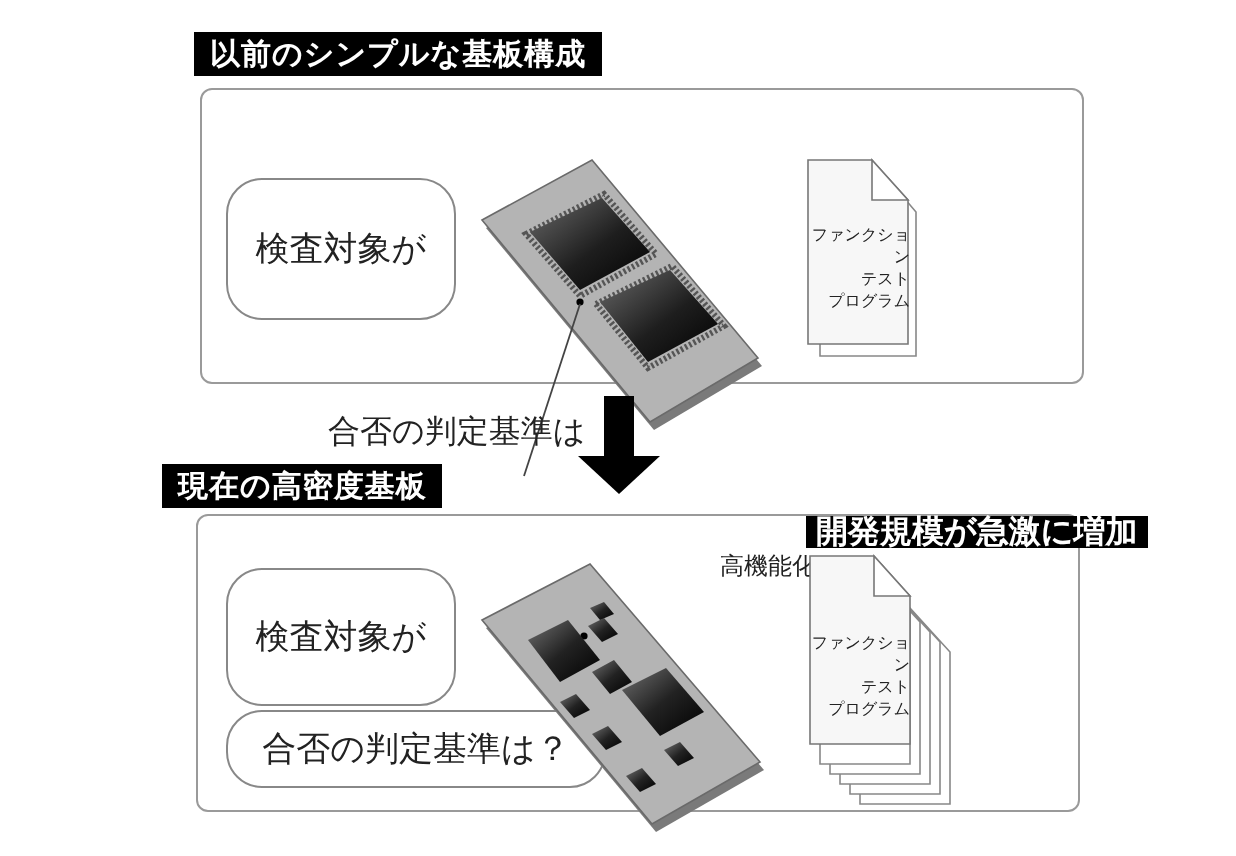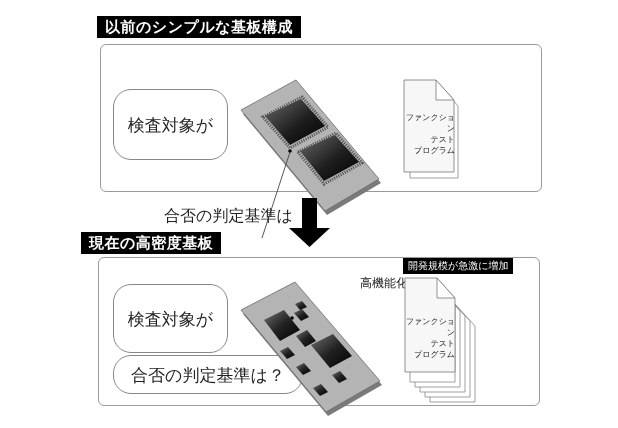--- a/index.html
+++ b/index.html
@@ -6,21 +6,21 @@
   body { width:618px; height:428px; position:relative; overflow:hidden;
          font-family:"DejaVu Sans", sans-serif; color:#1a1a1a; }
   .section-title { position:absolute; background:#000; color:#fff; font-weight:bold;
          font-size:15px; line-height:22px; padding:0 8px; white-space:nowrap; letter-spacing:0.5px; }
   .panel { position:absolute; border:1.5px solid #9a9a9a; border-radius:6px; background:#fff; }
   .box { position:absolute; border:1.5px solid #888; border-radius:18px; background:#fff;
          display:flex; align-items:center; justify-content:center; text-align:center;
          font-size:17px; line-height:24px; color:#222; }
   .box span { display:block; }
   .label { position:absolute; font-size:16px; color:#222; white-space:nowrap; }
-  .badge { position:absolute; background:#000; color:#fff; font-size:10px; font-weight:normal;
+  .badge { position:absolute; background:#000; color:#fff; font-size:16px; font-weight:bold;
            line-height:16px; padding:0 5px; white-space:nowrap; }
   .doc-text { position:absolute; font-size:8px; line-height:11px; text-align:right; color:#222; font-weight:normal; }
   svg { position:absolute; overflow:visible; }
 </style>
 </head>
 <body>
 
 <div class="section-title" style="left:97px; top:16px;">以前のシンプルな基板構成</div>
 <div class="panel" style="left:100px; top:44px; width:440px; height:146px;"></div>
 

